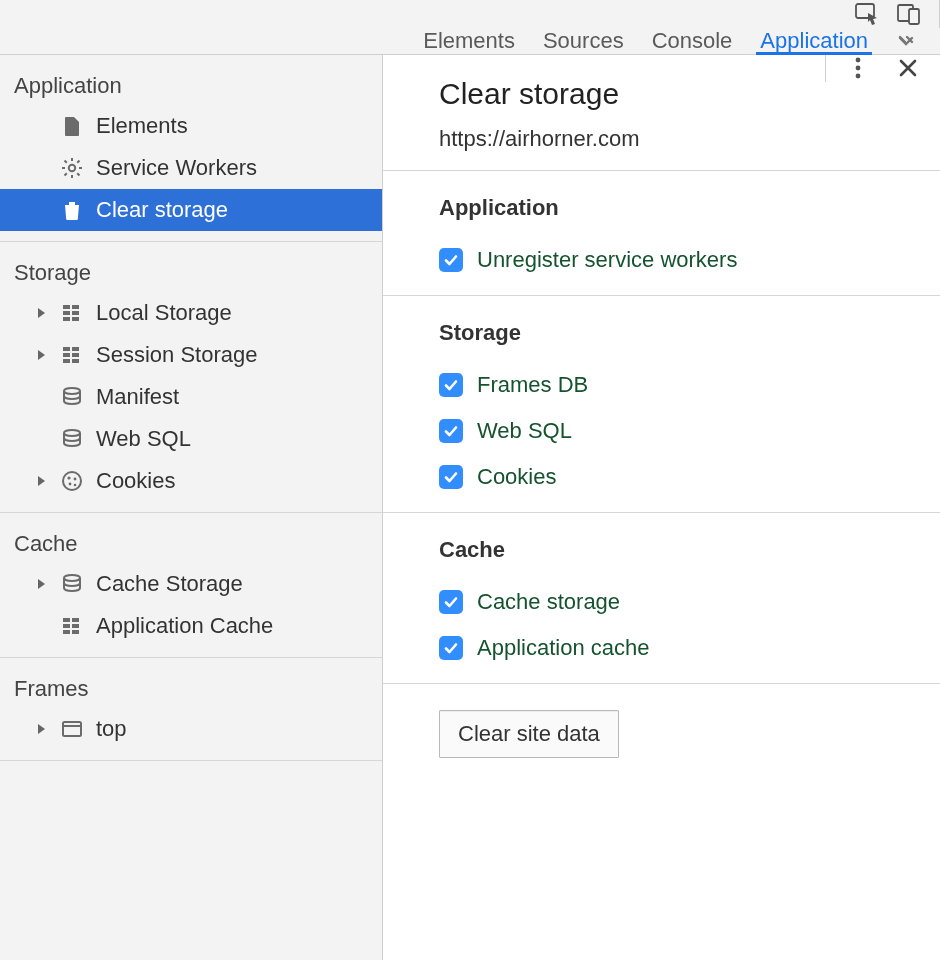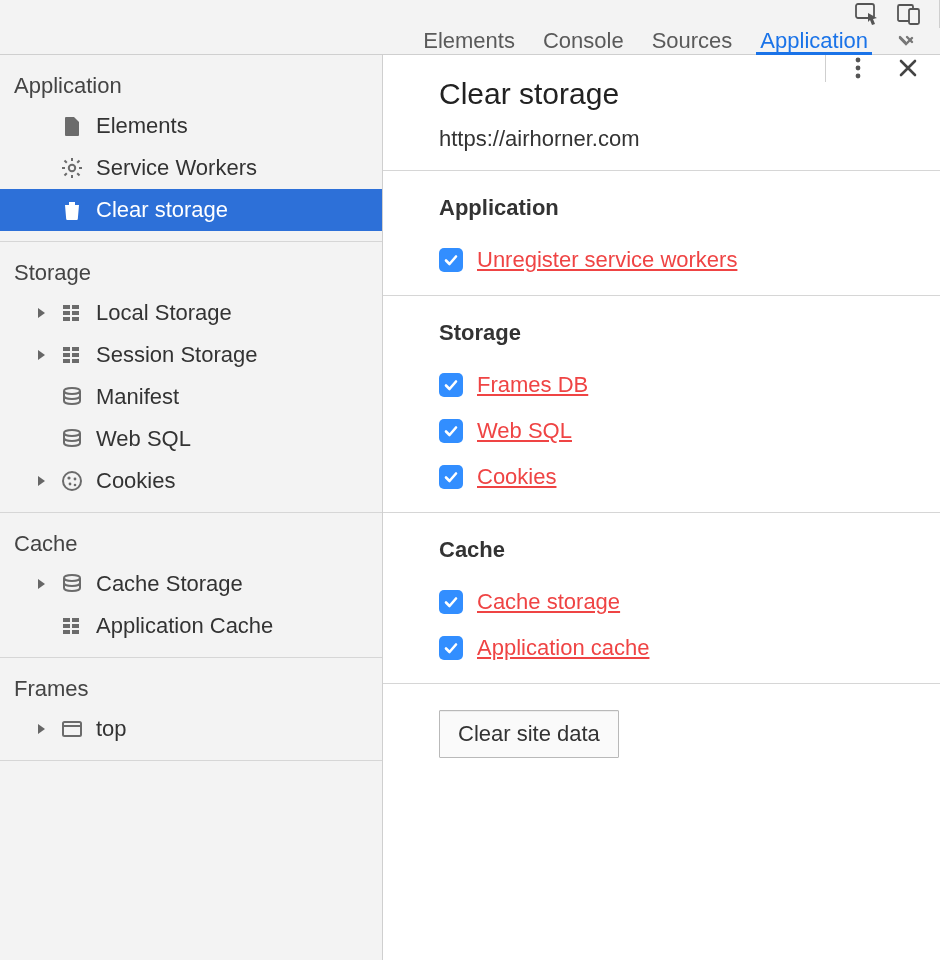--- a/index.html
+++ b/index.html
@@ -40,21 +40,21 @@
   .sb-item .sb-icon{width:24px;flex:0 0 24px;display:inline-flex;align-items:center;justify-content:center;color:#6b6b6b;}
   .sb-item.selected{background:var(--select-bg);color:var(--select-text);}
   .sb-item.selected .sb-icon{color:#fff;}
 
   .main-inner{padding:0;}
   .m-head{padding:22px 0 18px 56px;border-bottom:1px solid var(--light-sep);}
   .m-title{font-size:30px;color:#222;margin-bottom:10px;}
   .m-url{font-size:22px;color:#333;margin-top:15px;}
   .m-section{padding:24px 0 12px 56px;border-bottom:1px solid var(--light-sep);}
   .m-section h3{margin:0 0 16px 0;font-size:22px;font-weight:700;color:#333;}
-  .ck-row{display:flex;align-items:center;gap:14px;font-size:22px;color:#ef4444;padding:10px 0;text-decoration:underline;}
+  .ck-row{display:flex;align-items:center;gap:14px;font-size:22px;color:#14532d;padding:10px 0;}
   .ck-box{width:24px;height:24px;border-radius:5px;background:var(--check);display:inline-flex;align-items:center;justify-content:center;flex:0 0 24px;}
   .ck-box svg{stroke:#fff;}
   .m-btn-row{padding:26px 0 26px 56px;}
   .site-btn{font-size:22px;color:#333;background:#fafafa;border:1px solid #b9b9b9;border-radius:1px;padding:10px 18px;box-shadow:0 1px 0 rgba(0,0,0,.05) inset;}
 </style>
 </head>
 <body>
 
 <div class="toolbar">
   <div class="tb-icons">
@@ -69,24 +69,24 @@
         <rect x="1" y="2" width="15" height="16" rx="1.5"></rect>
         <rect x="12" y="6" width="10" height="15" rx="1.5" fill="#f3f3f3"></rect>
       </svg>
     </span>
   </div>
   <div class="tabs">
     <div class="tab">
         <span>Elements</span>
       </div>
     <div class="tab">
+        <span>Sources</span>
+      </div>
+    <div class="tab">
         <span>Console</span>
-      </div>
-    <div class="tab">
-        <span>Sources</span>
       </div>
     <div class="tab active">
         <span>Application</span>
       </div>
     <div class="more">
       <svg width="20" height="20" viewBox="0 0 20 20" fill="none" stroke="#777" stroke-width="2.4" stroke-linecap="round">
           <path d="M4 7 L10 13 L16 7"></path>
           <path d="M14 4 L18 8 M18 4 L14 8" opacity="0"></path>
         </svg>
       <span style="margin-left:-20px">

